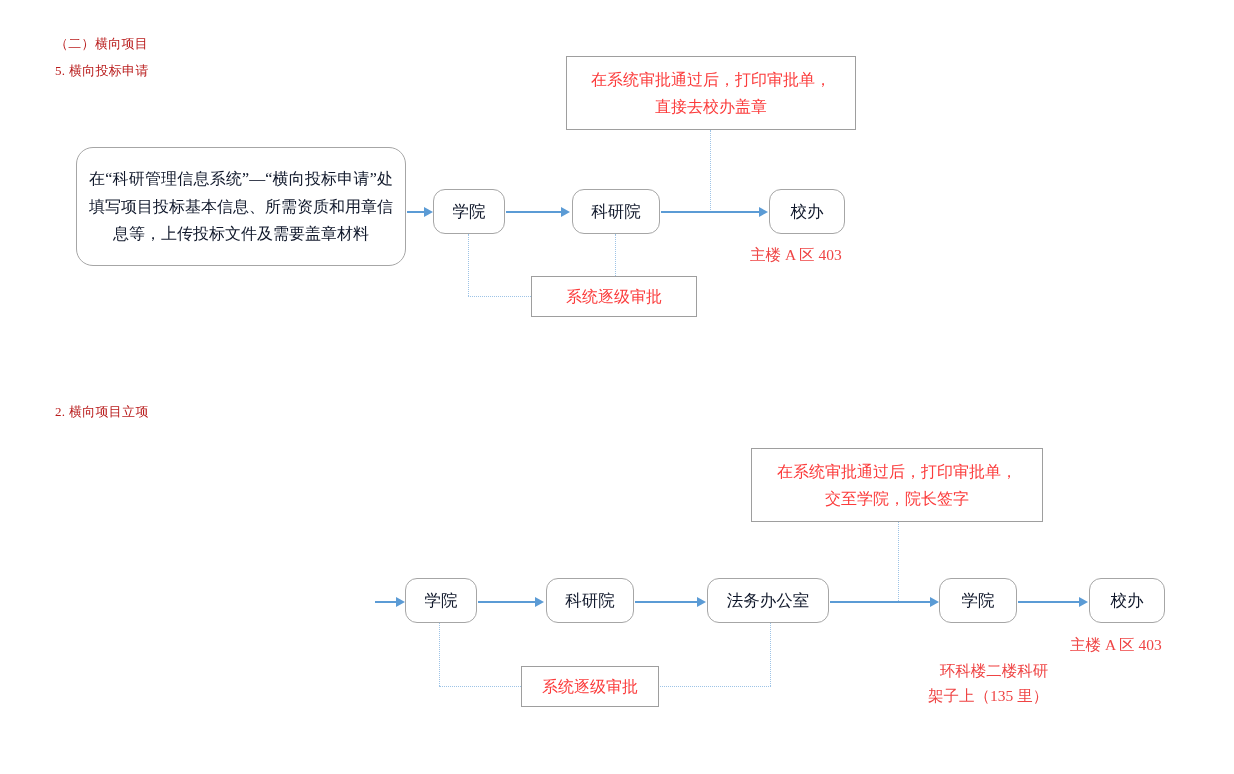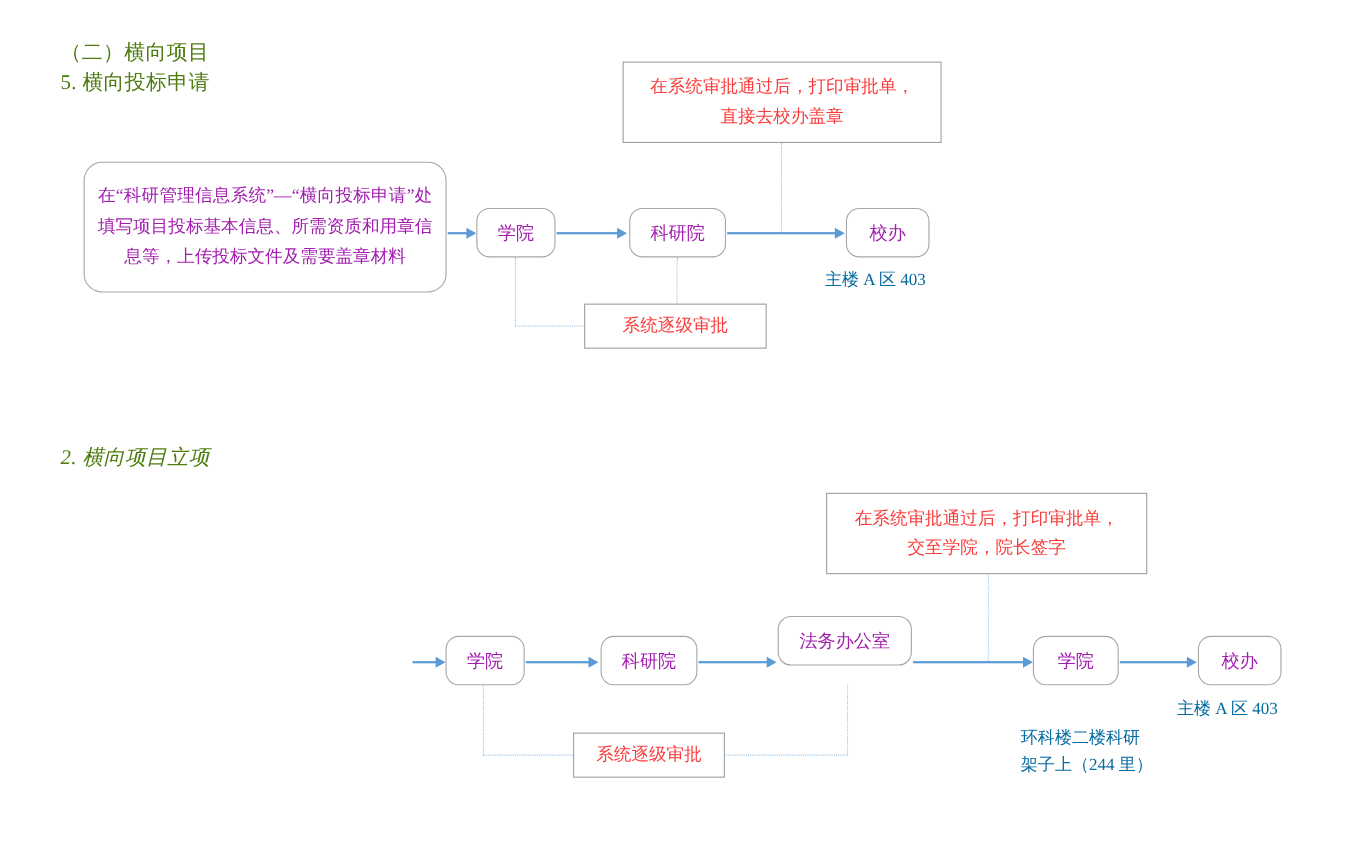--- a/index.html
+++ b/index.html
@@ -6,33 +6,33 @@
   body{
     width:1234px;height:774px;background:#ffffff;
     font-family:"Liberation Serif","DejaVu Serif",serif;
     color:#1a1a2e;position:relative;overflow:hidden;
   }
   .canvas{position:absolute;left:0;top:0;width:1234px;height:774px;}
   .abs{position:absolute;}
 
   
   .heading{
-    font-size:19px;color:#4d7c0f;white-space:nowrap;
+    font-size:13px;color:#b91c1c;white-space:nowrap;
     letter-spacing:.3px;
   }
 
   
   .node{
     box-sizing:border-box;
     border:1.3px solid #a6a6a6;
     border-radius:12px;
     background:#ffffff;
     display:flex;align-items:center;justify-content:center;
     text-align:center;
-    color:#a21caf;
+    color:#0f172a;
     font-size:16.5px;
     line-height:1.65;
   }
   .node.big{
     border-radius:17px;
     padding:6px 12px;
     text-align:justify;
     text-align-last:center;
     line-height:1.72;
     font-size:16px;
@@ -46,22 +46,22 @@
     background:#ffffff;
     color:#fb3b3b;
     display:flex;align-items:center;justify-content:center;
     text-align:center;
     font-size:16px;line-height:1.7;
     white-space:pre-line;
   }
 
   
   .redtext{
-    color:#0369a1;font-size:15.5px;line-height:1.6;
-    white-space:pre-line;text-align:left;
+    color:#ef4444;font-size:15.5px;line-height:1.6;
+    white-space:pre-line;text-align:right;
   }
 
   
   .arrow-line{
     position:absolute;height:0;border-top:2px solid #5b9bd5;
   }
   .arrow-head{
     position:absolute;width:0;height:0;
     border-top:5.5px solid transparent;
     border-bottom:5.5px solid transparent;
@@ -110,57 +110,57 @@
   <div class="abs node" style="left:769px;top:189px;width:76px;height:45px;">校办</div>
 
   <div class="abs redtext" style="left:750px;top:243px;">主楼 A 区 403</div>
 
   <div class="dotv abs" style="left:468px;top:234px;height:62px;"></div>
   <div class="doth abs" style="left:468px;top:296px;width:63px;"></div>
   <div class="dotv abs" style="left:615px;top:234px;height:42px;"></div>
 
   <div class="abs annot" style="left:531px;top:276px;width:166px;height:41px;">系统逐级审批</div>
 
-  <div class="abs heading" style="left:55px;top:403px;font-style:italic;">2. 横向项目立项</div>
+  <div class="abs heading" style="left:55px;top:403px;">2. 横向项目立项</div>
 
   <div class="abs annot" style="left:751px;top:448px;width:292px;height:74px;">在系统审批通过后，打印审批单，
 交至学院，院长签字</div>
 
   <div class="dotv abs" style="left:898px;top:522px;height:79px;"></div>
 
 
   <div class="arrow-line abs" style="left:375px;top:601px;width:22px;"></div>
   <div class="arrow-head abs" style="left:396px;top:596.5px;"></div>
 
   <div class="abs node" style="left:405px;top:578px;width:72px;height:45px;">学院</div>
 
   <div class="arrow-line abs" style="left:478px;top:601px;width:58px;"></div>
   <div class="arrow-head abs" style="left:535px;top:596.5px;"></div>
 
   <div class="abs node" style="left:546px;top:578px;width:88px;height:45px;">科研院</div>
 
   <div class="arrow-line abs" style="left:635px;top:601px;width:63px;"></div>
   <div class="arrow-head abs" style="left:697px;top:596.5px;"></div>
 
-  <div class="abs node" style="left:707px;top:560px;width:122px;height:45px;">法务办公室</div>
+  <div class="abs node" style="left:707px;top:578px;width:122px;height:45px;">法务办公室</div>
 
   <div class="arrow-line abs" style="left:830px;top:601px;width:101px;"></div>
   <div class="arrow-head abs" style="left:930px;top:596.5px;"></div>
 
   <div class="abs node" style="left:939px;top:578px;width:78px;height:45px;">学院</div>
 
   <div class="arrow-line abs" style="left:1018px;top:601px;width:62px;"></div>
   <div class="arrow-head abs" style="left:1079px;top:596.5px;"></div>
 
   <div class="abs node" style="left:1089px;top:578px;width:76px;height:45px;">校办</div>
 
   <div class="abs redtext" style="left:1070px;top:633px;">主楼 A 区 403</div>
 
   <div class="abs redtext" style="left:928px;top:659px;">环科楼二楼科研
-架子上（244 里）</div>
+架子上（135 里）</div>
 
   <div class="dotv abs" style="left:439px;top:623px;height:63px;"></div>
   <div class="doth abs" style="left:439px;top:686px;width:82px;"></div>
   <div class="dotv abs" style="left:770px;top:623px;height:63px;"></div>
   <div class="doth abs" style="left:658px;top:686px;width:113px;"></div>
 
   <div class="abs annot" style="left:521px;top:666px;width:138px;height:41px;">系统逐级审批</div>
 
 </div>
 

